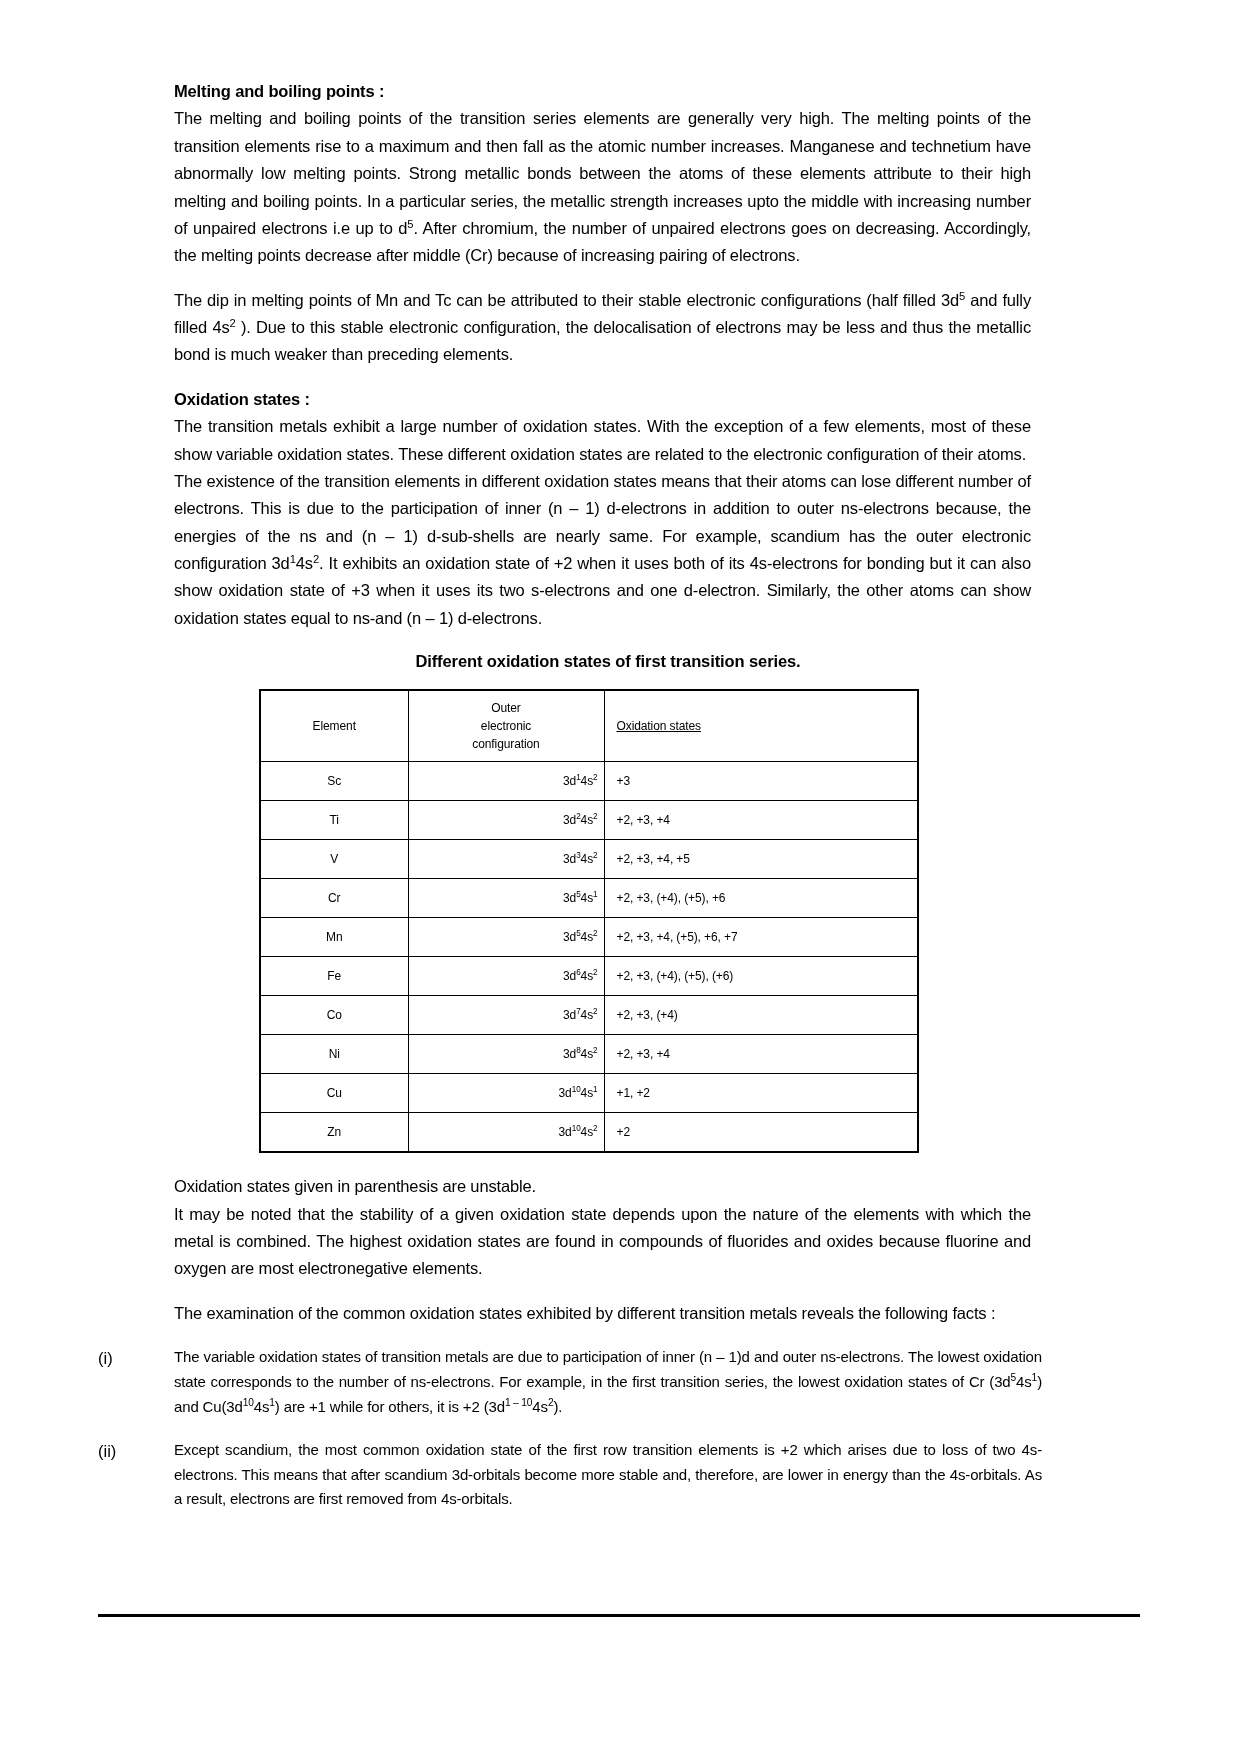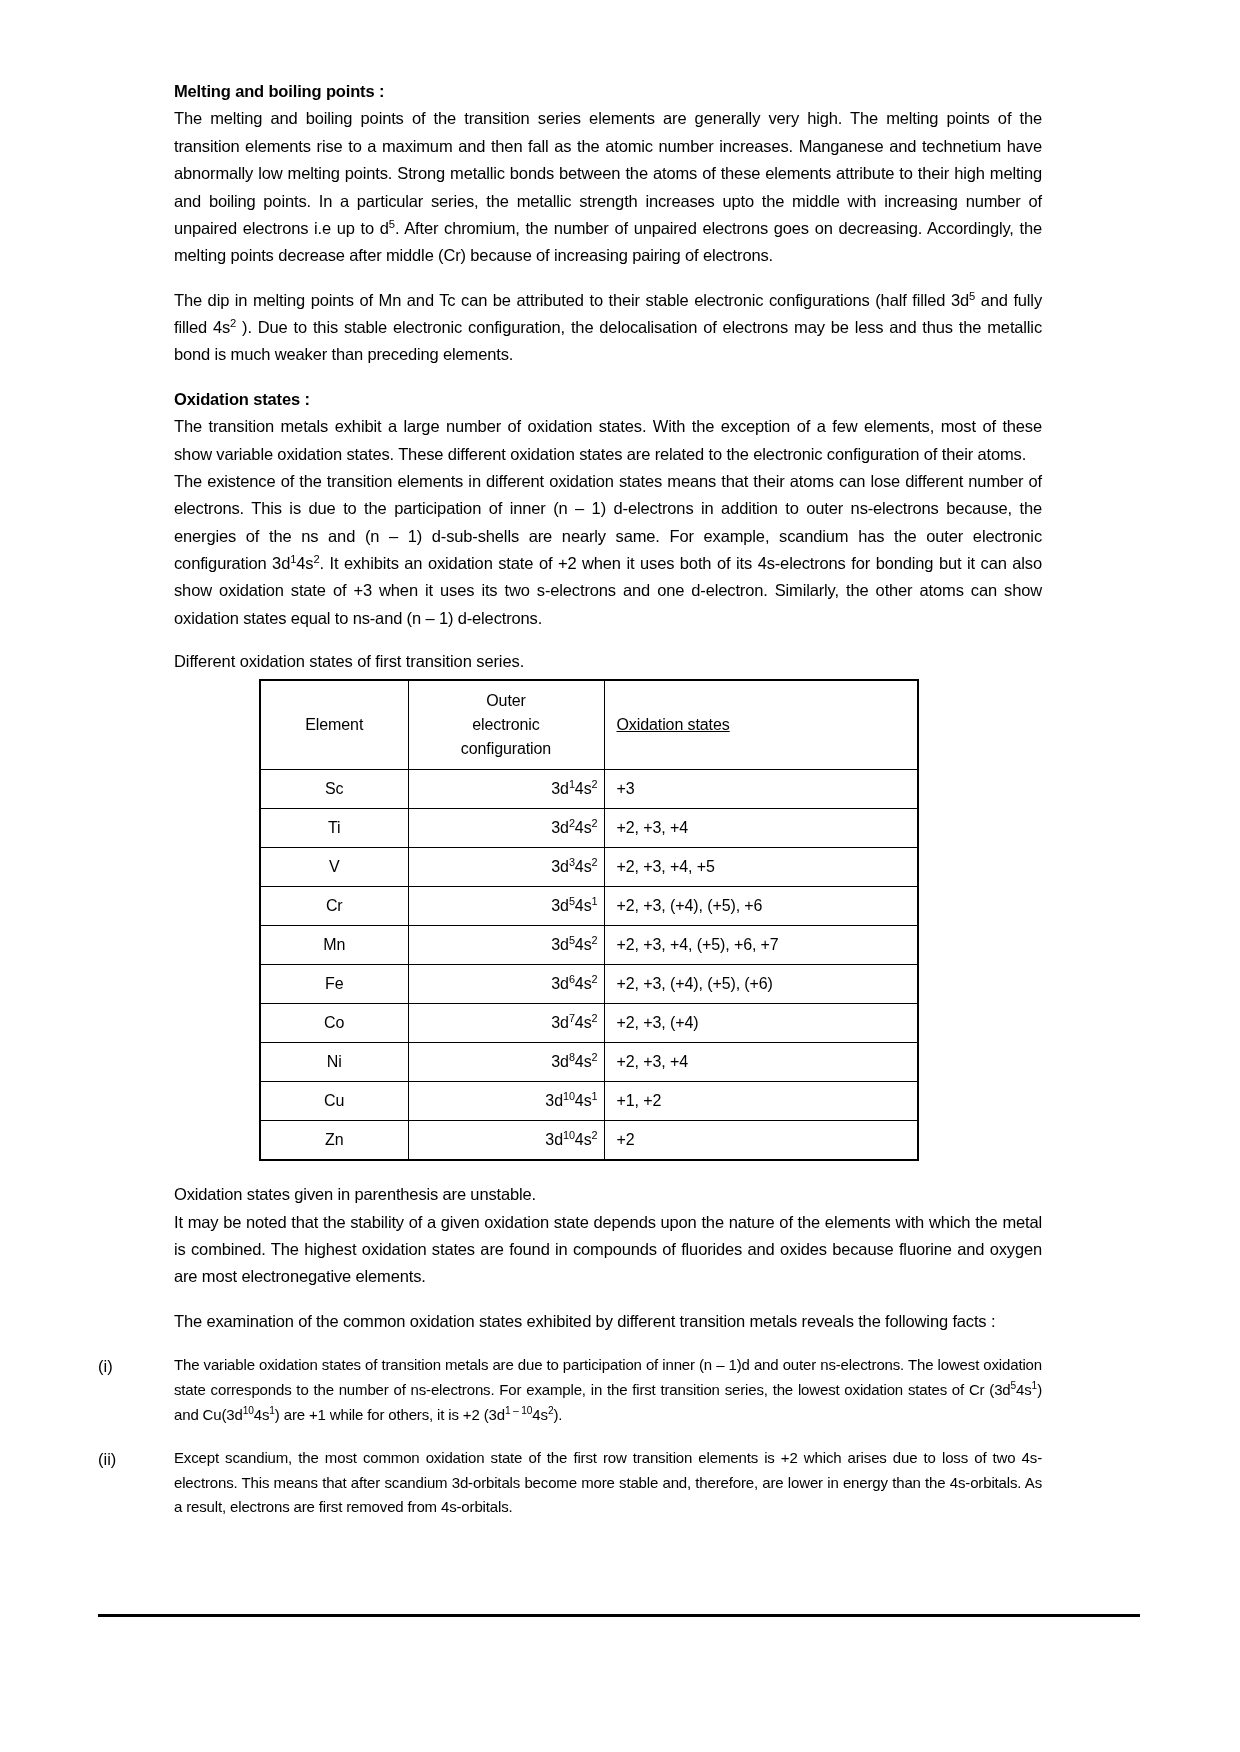--- a/index.html
+++ b/index.html
@@ -22,58 +22,58 @@
     box-sizing: border-box;
     padding: 0;
   }
   .content {
     position: absolute;
     left: 174px;
     top: 78px;
     width: 868px;
   }
   p, .para {
-    margin: 0 0 0 0;
+    margin: 0 11px 0 0;
     font-size: 16.5px;
     line-height: 1.66;
     text-align: justify;
     letter-spacing: -0.15px;
   }
   .heading {
     font-weight: bold;
     font-size: 16.5px;
     line-height: 1.66;
     letter-spacing: -0.15px;
   }
   .gap {
     height: 17px;
   }
   sup {
     font-size: 0.68em;
     vertical-align: super;
     line-height: 0;
   }
   .tbl-title {
-    text-align: left;
-    font-weight: normal;
+    text-align: center;
+    font-weight: bold;
     font-size: 16.5px;
     margin-top: 20px;
-    margin-bottom: 8px;
+    margin-bottom: 18px;
     letter-spacing: -0.1px;
   }
   table.ox {
     border-collapse: collapse;
     width: 658px;
     margin: 0 auto 0 85px;
     border: 2px solid #000;
     table-layout: fixed;
   }
   table.ox th, table.ox td {
     border: 1.5px solid #000;
-    font-size: 16px;
+    font-size: 12px;
     font-weight: normal;
     padding: 4px 6px;
     letter-spacing: -0.1px;
     margin-left: 36px;
   }
   table.ox th {
     text-align: center;
     line-height: 1.5;
     padding: 8px 6px;
   }

